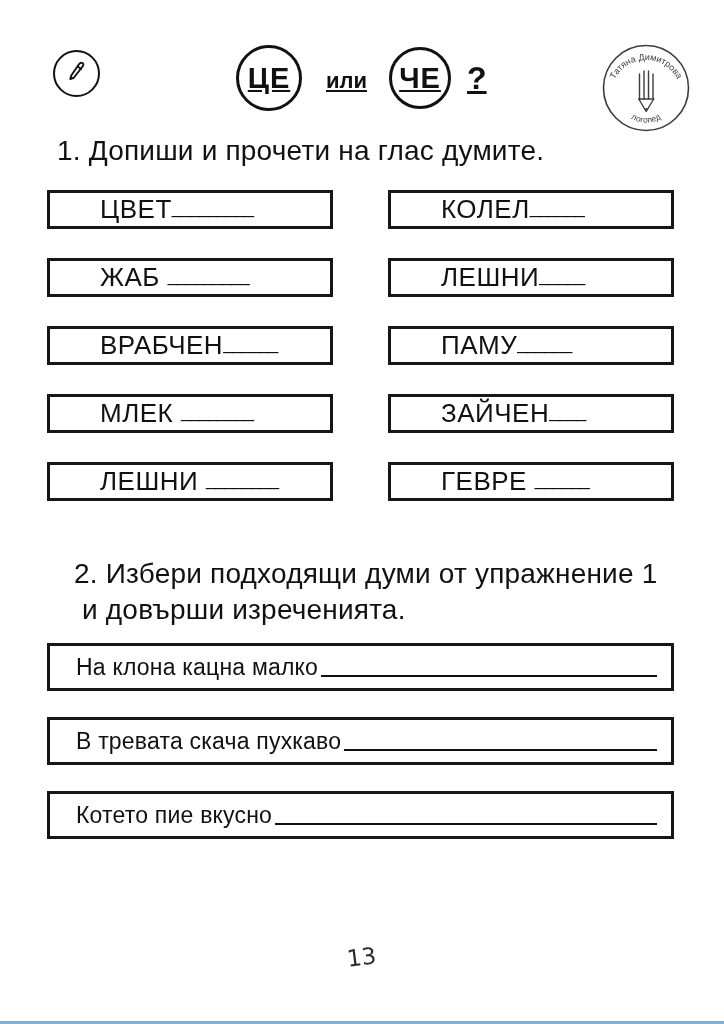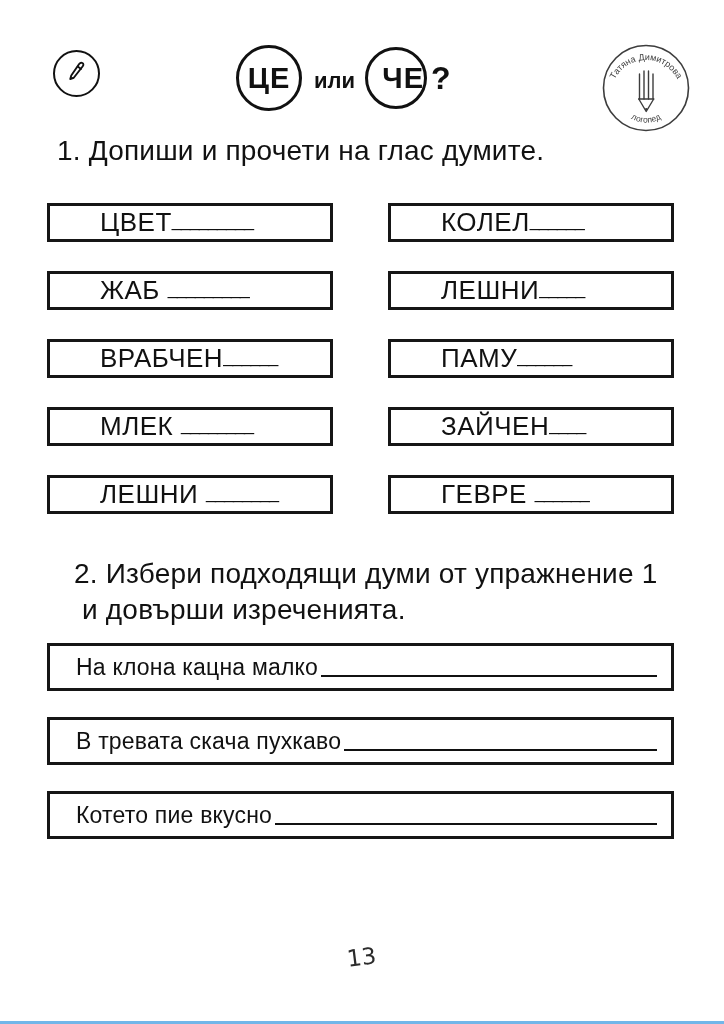--- a/index.html
+++ b/index.html
@@ -9,41 +9,41 @@
     font-family:"Liberation Sans",sans-serif;color:#111;
   }
   
   .pen-badge{
     position:absolute;left:53px;top:50px;width:47px;height:47px;
     border:2.5px solid #111;border-radius:50%;
     display:flex;align-items:center;justify-content:center;box-sizing:border-box;
   }
   .title-row{
     position:absolute;left:236px;top:42px;height:72px;
-    display:flex;align-items:center;gap:8px;
+    display:flex;align-items:center;gap:20px;text-decoration:underline;
   }
   .circle-word{
     width:66px;height:66px;border:3.5px solid #111;border-radius:50%;
     display:flex;align-items:center;justify-content:center;box-sizing:border-box;
     font-size:29px;font-weight:700;letter-spacing:1px;
   }
-  .circle-word.small{width:62px;height:62px;justify-content:flex-end;}
+  .circle-word.small{width:62px;height:62px;}
   .title-connector{font-size:22px;font-weight:600;margin:6px 2px 0 4px;}
   .title-qmark{font-size:32px;font-weight:700;margin-left:-4px;}
   .logo{position:absolute;left:600px;top:42px;width:92px;height:92px;}
   
   .ex-heading{
     position:absolute;left:57px;font-size:28px;font-weight:400;
     letter-spacing:.2px;line-height:1.3;margin:0;
   }
   #ex1-heading{top:133px;}
   #ex2-heading{top:556px;width:584px;padding-left:8px;text-indent:-8px;margin-left:17px;}
   
   .word-grid{
-    position:absolute;left:47px;top:203px;
+    position:absolute;left:47px;top:190px;
     display:grid;grid-auto-flow:column;
     grid-template-rows:repeat(5,39px);grid-template-columns:286px 286px;
     row-gap:29px;column-gap:55px;
   }
   .word-box{
     box-sizing:border-box;border:3px solid #161616;background:#fff;
     display:flex;align-items:center;padding-left:50px;
   }
   .word-label{font-size:26px;letter-spacing:.5px;white-space:pre;}
   .word-blank{font-size:18px;letter-spacing:-1px;white-space:pre;transform:translateY(-2px);}

